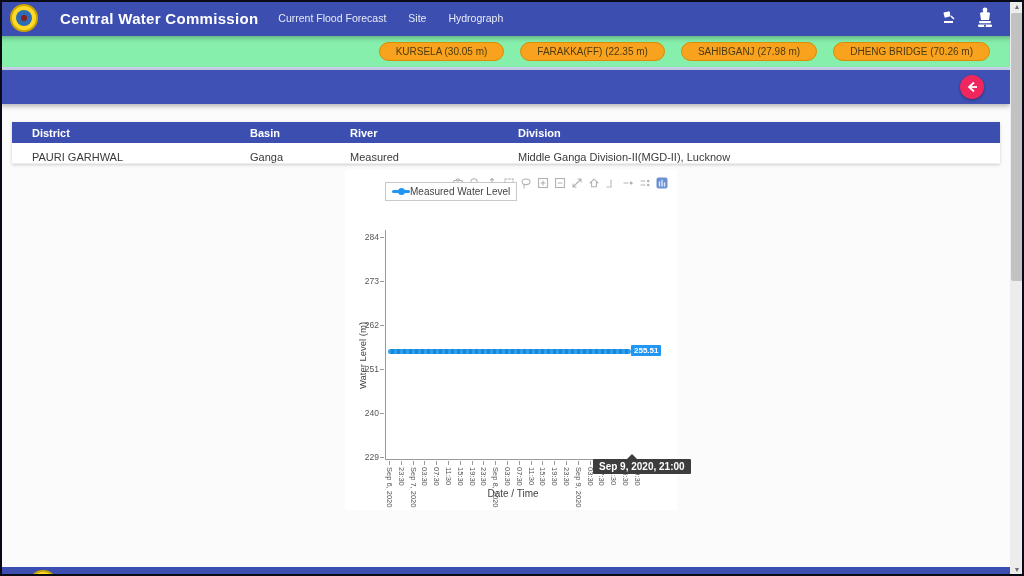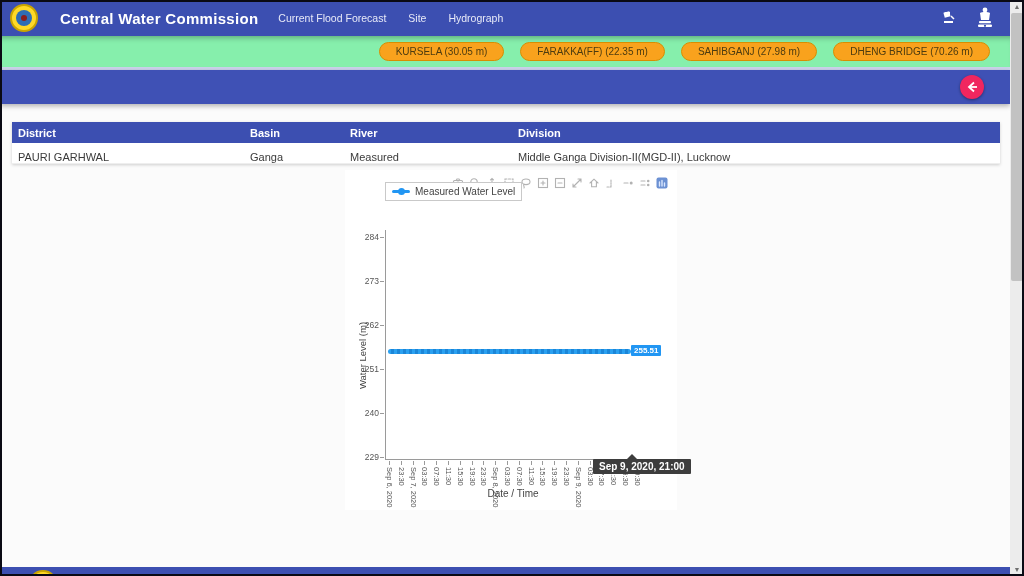--- a/index.html
+++ b/index.html
@@ -26,25 +26,25 @@
 
   
   .page-header { position:absolute; left:0; top:70px; width:1010px; height:34px; background:#3f51b5; display:flex; align-items:center; box-shadow:0 2px 5px rgba(0,0,0,.3); }
   .page-title { color:#ffffff; font-size:13px; margin-left:14px; }
   .back-btn { position:absolute; right:26px; top:5px; width:24px; height:24px; border-radius:50%; background:#f0265f; color:#fff; display:flex; align-items:center; justify-content:center; font-size:13px; cursor:pointer; box-shadow:0 1px 3px rgba(0,0,0,.4); }
 
   
   .table-card { position:absolute; left:12px; top:122px; width:988px; background:#fff; box-shadow:0 1px 3px rgba(0,0,0,.18); font-size:11px; }
   .t-head { display:flex; background:#3c4fb1; color:#fff; font-weight:bold; height:21px; align-items:center; }
   .t-row  { display:flex; background:#fff; color:#3a3a3a; height:21px; align-items:flex-end; border-bottom:1px solid #eee; }
-  .c0{ width:238px; padding-left:6px; } .c1{ width:100px; } .c2{ width:168px; } .c3{ flex:1; }
+  .c0{ width:238px; padding-left:20px; } .c1{ width:100px; } .c2{ width:168px; } .c3{ flex:1; }
 
   
   .chart { position:absolute; left:345px; top:170px; width:332px; height:340px; background:#fff; font-size:9px; color:#555; }
-  .legend { position:absolute; left:40px; top:12px; border:1px solid #c9c9c9; background:#fff; padding:3px 6px 3px 6px; display:flex; align-items:center; gap:5px; font-size:10px; color:#444; cursor:pointer; }
+  .legend { position:absolute; left:40px; top:12px; border:1px solid #c9c9c9; background:#fff; padding:3px 6px 3px 6px; display:flex; align-items:center; font-size:10px; color:#444; cursor:pointer; }
   .legend-marker { width:18px; height:3px; background:#2196f3; border-radius:2px; position:relative; }
   .legend-marker::after { content:""; position:absolute; left:6px; top:-2px; width:7px; height:7px; border-radius:50%; background:#2196f3; }
   .modebar { position:absolute; right:8px; top:6px; display:flex; gap:3px; align-items:center; }
   .mb-icon { width:14px; height:14px; display:flex; align-items:center; justify-content:center; cursor:pointer; opacity:.75; }
 
   .ylabel { position:absolute; left:2px; top:180px; transform:rotate(-90deg); transform-origin:center; width:90px; margin-left:-30px; text-align:center; font-size:9.5px; color:#444; }
   .xlabel { position:absolute; left:118px; top:318px; width:100px; text-align:center; font-size:10px; color:#444; }
 
   .plot { position:absolute; left:40px; top:60px; width:265px; height:230px; border-left:1px solid #9a9a9a; border-bottom:1px solid #9a9a9a; }
   .ytick-label { position:absolute; width:30px; text-align:right; right:298px; font-size:8.5px; color:#555; }

